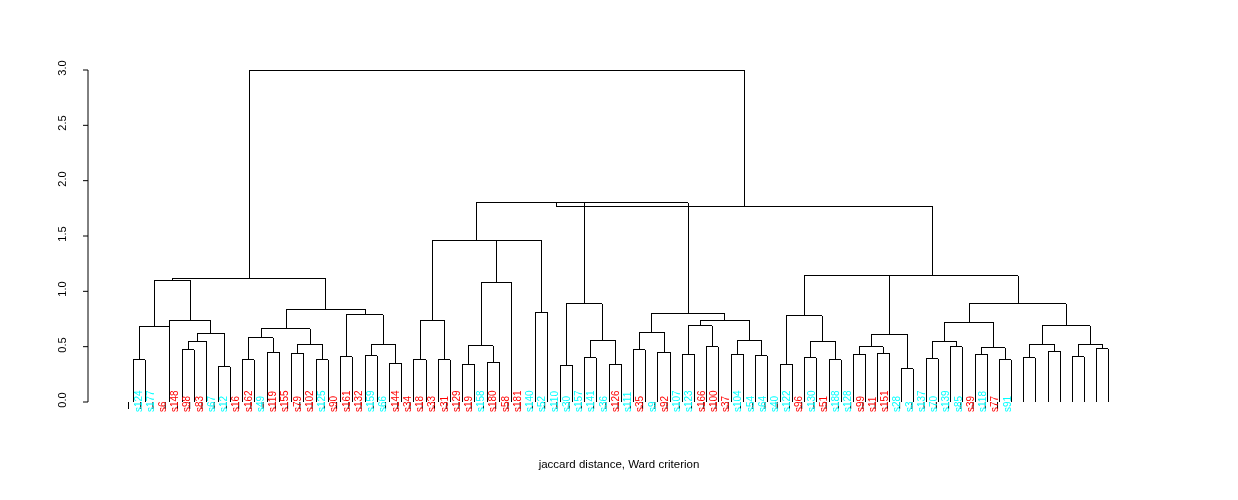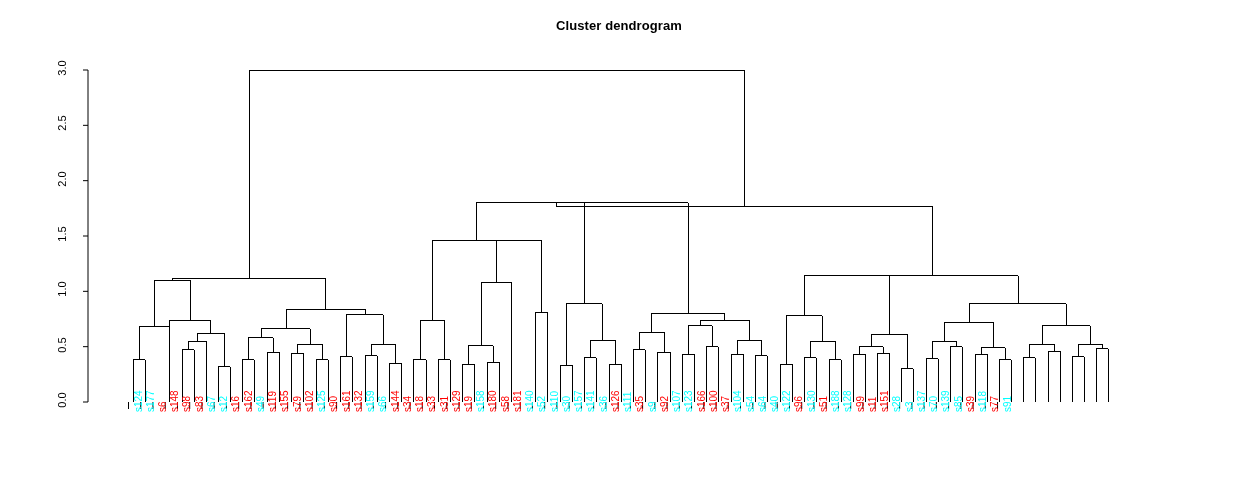--- a/index.html
+++ b/index.html
@@ -24,21 +24,20 @@
     transform-origin:left top;transform:rotate(-90deg);
   }
   .leaf-label.cyan{color:#00FFFF;}
   .leaf-label.red{color:#FF0000;}
 </style>
 </head>
 <body>
 
 <div id="root">
 
-  <div id="title">Cluster dendrogram</div>
 
   <svg id="plot" viewBox="0 0 1238 500" xmlns="http://www.w3.org/2000/svg">
     <g id="axis-group" stroke="#000" stroke-width="1" fill="none">
         <line x1="88" y1="402" x2="88" y2="70"></line>
         <line x1="83" y1="402" x2="88" y2="402"></line>
         <line x1="83" y1="346.6666666666667" x2="88" y2="346.6666666666667"></line>
         <line x1="83" y1="291.33333333333337" x2="88" y2="291.33333333333337"></line>
         <line x1="83" y1="236" x2="88" y2="236"></line>
         <line x1="83" y1="180.66666666666669" x2="88" y2="180.66666666666669"></line>
         <line x1="83" y1="125.33333333333331" x2="88" y2="125.33333333333331"></line>
@@ -436,13 +435,14 @@
       <div class="leaf-label cyan" style="left: 915.86px; top: 412px;">s137</div>
       <div class="leaf-label cyan" style="left: 928.1px; top: 412px;">s70</div>
       <div class="leaf-label cyan" style="left: 940.34px; top: 412px;">s139</div>
       <div class="leaf-label cyan" style="left: 952.58px; top: 412px;">s85</div>
       <div class="leaf-label red" style="left: 964.82px; top: 412px;">s39</div>
       <div class="leaf-label cyan" style="left: 977.06px; top: 412px;">s118</div>
       <div class="leaf-label red" style="left: 989.3px; top: 412px;">s77</div>
       <div class="leaf-label cyan" style="left: 1001.54px; top: 412px;">s91</div>
     </div>
 
+  <div id="xlabel">jaccard distance, Ward criterion</div>
 </div>
 
 </body></html>

